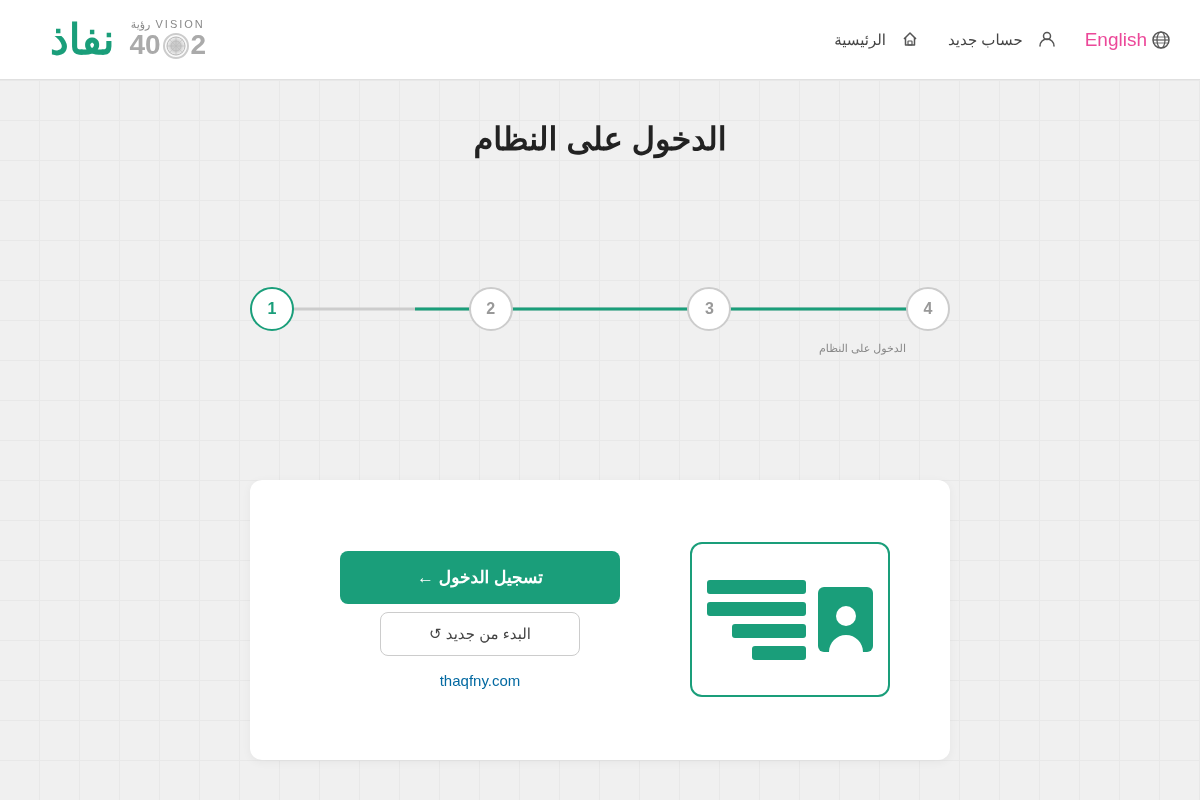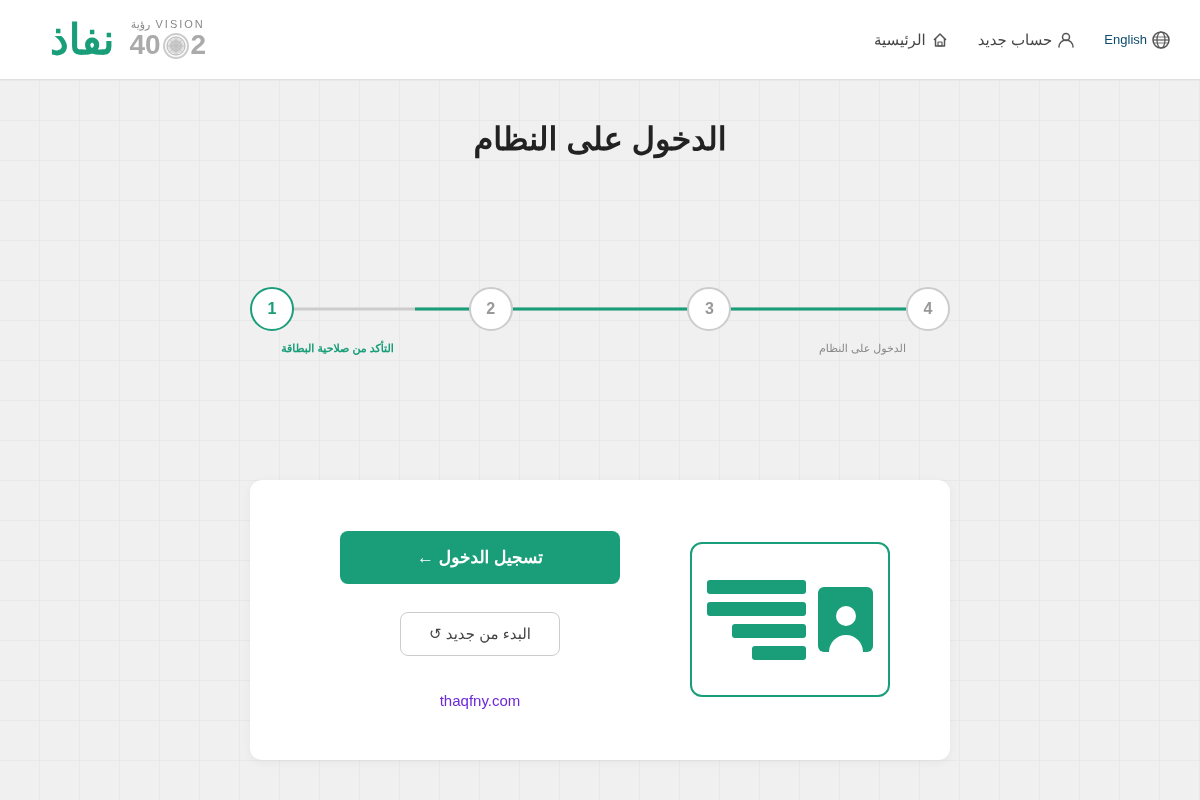--- a/index.html
+++ b/index.html
@@ -28,34 +28,34 @@
     }
 
     .header-left {
       display: flex;
       align-items: center;
       gap: 30px;
     }
 
     .nav-item {
       display: flex;
-      align-items: center;
-      gap: 6px;
+      align-items: flex-start;
+      gap: 16px;
       color: #444;
       font-size: 15px;
       cursor: pointer;
       text-decoration: none;
     }
 
     .lang-item {
       display: flex;
       align-items: center;
       gap: 5px;
-      color: #0c4a6e;
-      font-size: 13px;
+      color: #ec4899;
+      font-size: 19px;
       cursor: pointer;
     }
 
     
     .header-right {
       display: flex;
       align-items: center;
       gap: 15px;
     }
 
@@ -269,21 +269,21 @@
 
     .id-line.long { width: 100%; }
     .id-line.medium { width: 75%; }
     .id-line.short { width: 55%; }
 
     
     .buttons-area {
       display: flex;
       flex-direction: column;
       align-items: center;
-      gap: 28px;
+      gap: 8px;
       flex: 1;
     }
 
     .btn-login {
       background: #1a9e7a;
       color: #fff;
       border: none;
       border-radius: 8px;
       padding: 16px 40px;
       font-size: 17px;
@@ -299,31 +299,31 @@
     }
 
     .btn-restart {
       background: #fff;
       color: #444;
       border: 1.5px solid #ccc;
       border-radius: 8px;
       padding: 12px 24px;
       font-size: 15px;
       cursor: pointer;
-      width: 160px;
+      width: 200px;
       text-align: center;
       display: flex;
       align-items: center;
       justify-content: center;
       gap: 8px;
       direction: rtl;
     }
 
     .website-link {
-      color: #6d28d9;
+      color: #0369a1;
       font-size: 15px;
       text-decoration: none;
       margin-top: 8px;
       cursor: pointer;
     }
   </style>
 </head>
 <body>
 
 <header class="header">
@@ -401,21 +401,20 @@
         <span>2</span>
       </div>
 
       <div class="step-circle active">
         <span>1</span>
       </div>
     </div>
 
     <div class="stepper-labels">
       <div class="step-label">الدخول على النظام</div>
-      <div class="step-label active">التأكد من صلاحية البطاقة</div>
     </div>
   </div>
 
   <div class="card-area">
 
     <div class="id-card-illustration">
       <div class="id-avatar">
         <svg viewBox="0 0 42 52" fill="white" xmlns="http://www.w3.org/2000/svg">
           <circle cx="21" cy="16" r="10" fill="white"></circle>
           <path d="M4 52c0-9.389 7.611-17 17-17s17 7.611 17 17" fill="white"></path>

